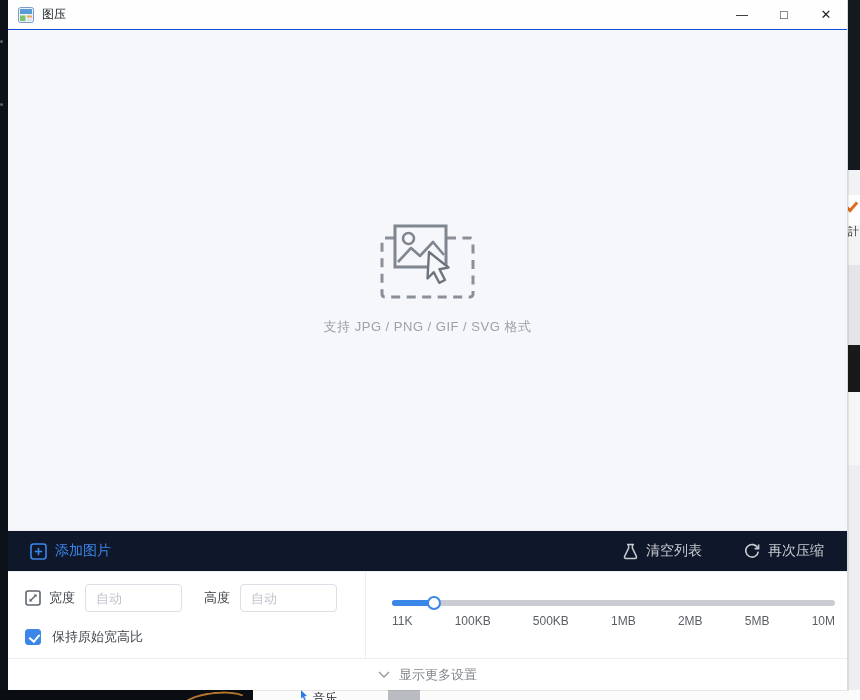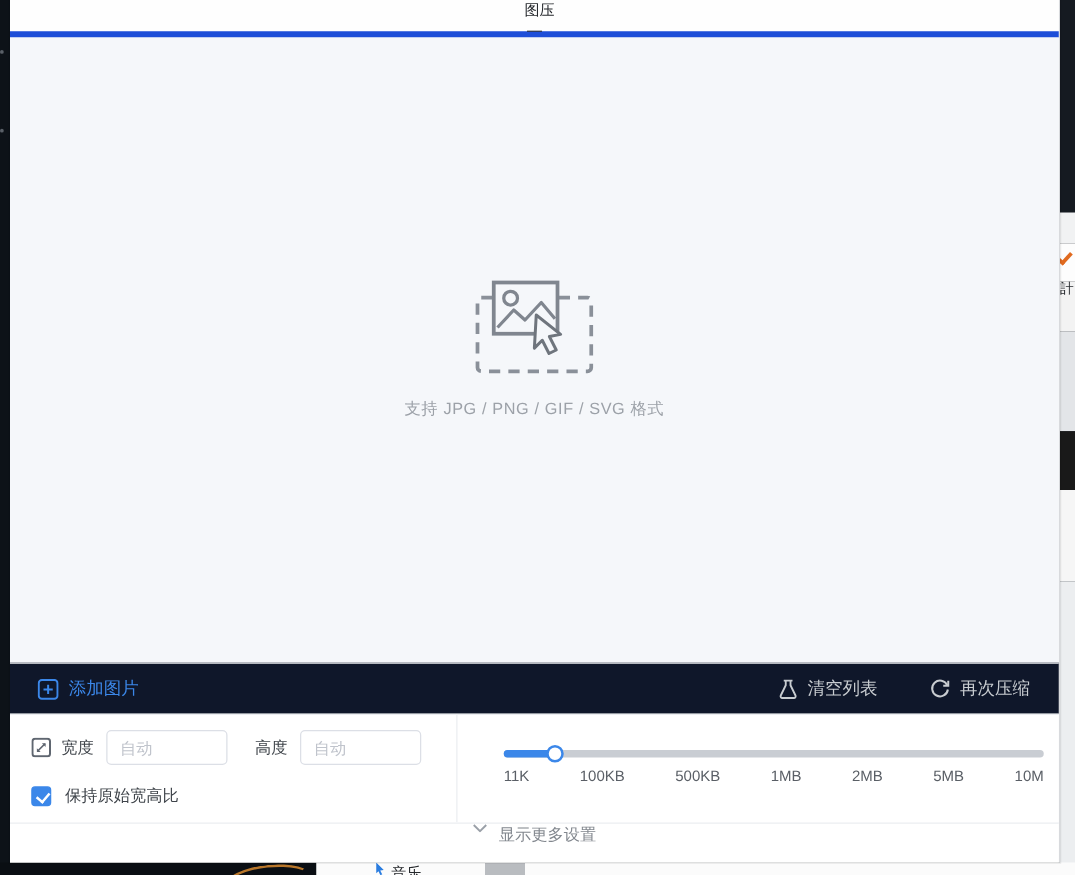--- a/index.html
+++ b/index.html
@@ -31,21 +31,21 @@
   .orange-arc{position:absolute;left:180px;top:2px;width:70px;height:26px;border:2px solid transparent;border-top-color:#b8762a;border-radius:50%;transform:rotate(-6deg);}
   .bg-bottom-light{position:absolute;left:253px;top:690px;width:607px;height:10px;background:#fbfbfb;overflow:hidden;}
   .bg-music{position:absolute;left:47px;top:0;color:#26292d;font-size:12px;display:flex;align-items:flex-start;gap:5px;}
   .bg-scrollblock{position:absolute;left:135px;top:0;width:32px;height:10px;background:#b9bcc0;}
   .left-speck{position:absolute;left:0;width:3px;height:3px;background:#5a6068;border-radius:50%;}
 
   
   .app-window{position:absolute;left:8px;top:0;width:840px;height:690px;background:#fff;display:flex;flex-direction:column;border-right:1px solid #d8dadd;box-shadow:0 0 0 1px rgba(0,0,0,0.08);}
 
   
-  .titlebar{height:30px;min-height:30px;display:flex;align-items:center;background:#fefefe;border-bottom:5px solid #1d4ed8;flex-direction:column;}
+  .titlebar{height:30px;min-height:30px;display:flex;align-items:center;background:#fefefe;border-bottom:1px solid #1d4ed8;}
   .app-icon{width:16px;height:16px;margin-left:10px;}
   .title-text{margin-left:8px;font-size:12px;color:#1e2126;}
   .titlebar-spacer{flex:1;}
   .win-btn{width:42px;height:30px;display:flex;align-items:center;justify-content:center;color:#202327;font-size:12px;cursor:default;}
   .win-btn.close{font-size:13px;}
   .win-btn.maximize{font-size:13px;}
 
   
   .dropzone{flex:1;background:var(--dropzone-bg);display:flex;flex-direction:column;align-items:center;justify-content:center;}
   .dz-main{margin-top:44px;font-size:15px;color:#4d5156;letter-spacing:1px;}
@@ -53,21 +53,21 @@
 
   
   .toolbar{height:41px;min-height:41px;background:#0f172a;border-top:1px solid var(--border);display:flex;align-items:center;padding:0 23px 0 22px;}
   .btn{display:flex;align-items:center;gap:8px;font-size:14px;cursor:pointer;background:none;border:none;font-family:inherit;}
   .btn-add{color:var(--accent);}
   .btn-disabled{color:var(--disabled);cursor:default;}
   .btn-again{margin-left:42px;}
   .toolbar-spacer{flex:1;}
 
   
-  .settings{height:87px;min-height:87px;background:#fff;border-top:1px solid var(--border);display:flex;gap:11px;}
+  .settings{height:87px;min-height:87px;background:#fff;border-top:1px solid var(--border);display:flex;}
   .settings-left{width:358px;min-width:358px;border-right:1px solid var(--border);padding:12px 0 0 17px;}
   .settings-right{flex:1;padding:11px 12px 0 14px;}
   .set-row{display:flex;align-items:center;}
   .set-label{font-size:13px;color:#3f444a;}
   .lbl-width{margin-left:8px;}
   .dim-input{margin-left:10px;width:97px;height:28px;border:1px solid #dcdfe6;border-radius:4px;padding:0 10px;font-size:13px;color:#3f444a;font-family:inherit;outline:none;}
   .dim-input::placeholder{color:#c0c4cc;}
   .lbl-height{margin-left:22px;}
   .row-aspect{margin-top:16px;}
   .checkbox{width:16px;height:16px;border:1px solid #c8ccd2;border-radius:3px;background:#fff;position:relative;cursor:pointer;}
@@ -82,21 +82,21 @@
   .radio2{margin-left:24px;}
   .radio-label{margin-left:8px;}
 
   .slider-wrap{position:relative;height:14px;margin:13px 0 0 12px;cursor:pointer;}
   .slider-track{position:absolute;left:0;right:0;top:4px;height:6px;border-radius:3px;background:#c9cdd3;}
   .slider-fill{position:absolute;left:0;top:4px;height:6px;border-radius:3px;background:var(--accent);}
   .slider-handle{position:absolute;top:0;width:14px;height:14px;border-radius:50%;background:#fff;border:2px solid var(--accent);}
   .slider-labels{display:flex;justify-content:space-between;margin:4px 0 0 12px;font-size:12px;color:#5a5f66;}
 
   
-  .footer{height:32px;min-height:32px;background:#fff;border-top:1px solid var(--border);display:flex;justify-content:center;gap:9px;color:#82878e;font-size:13px;cursor:pointer;}
+  .footer{height:32px;min-height:32px;background:#fff;border-top:1px solid var(--border);display:flex;align-items:center;justify-content:center;gap:9px;color:#82878e;font-size:13px;cursor:pointer;}
 </style>
 </head>
 <body>
 
 <div class="desktop">
 
   <div class="left-speck" style="top:40px"></div>
   <div class="left-speck" style="top:103px"></div>
 
   <div class="bg-right-strip">

